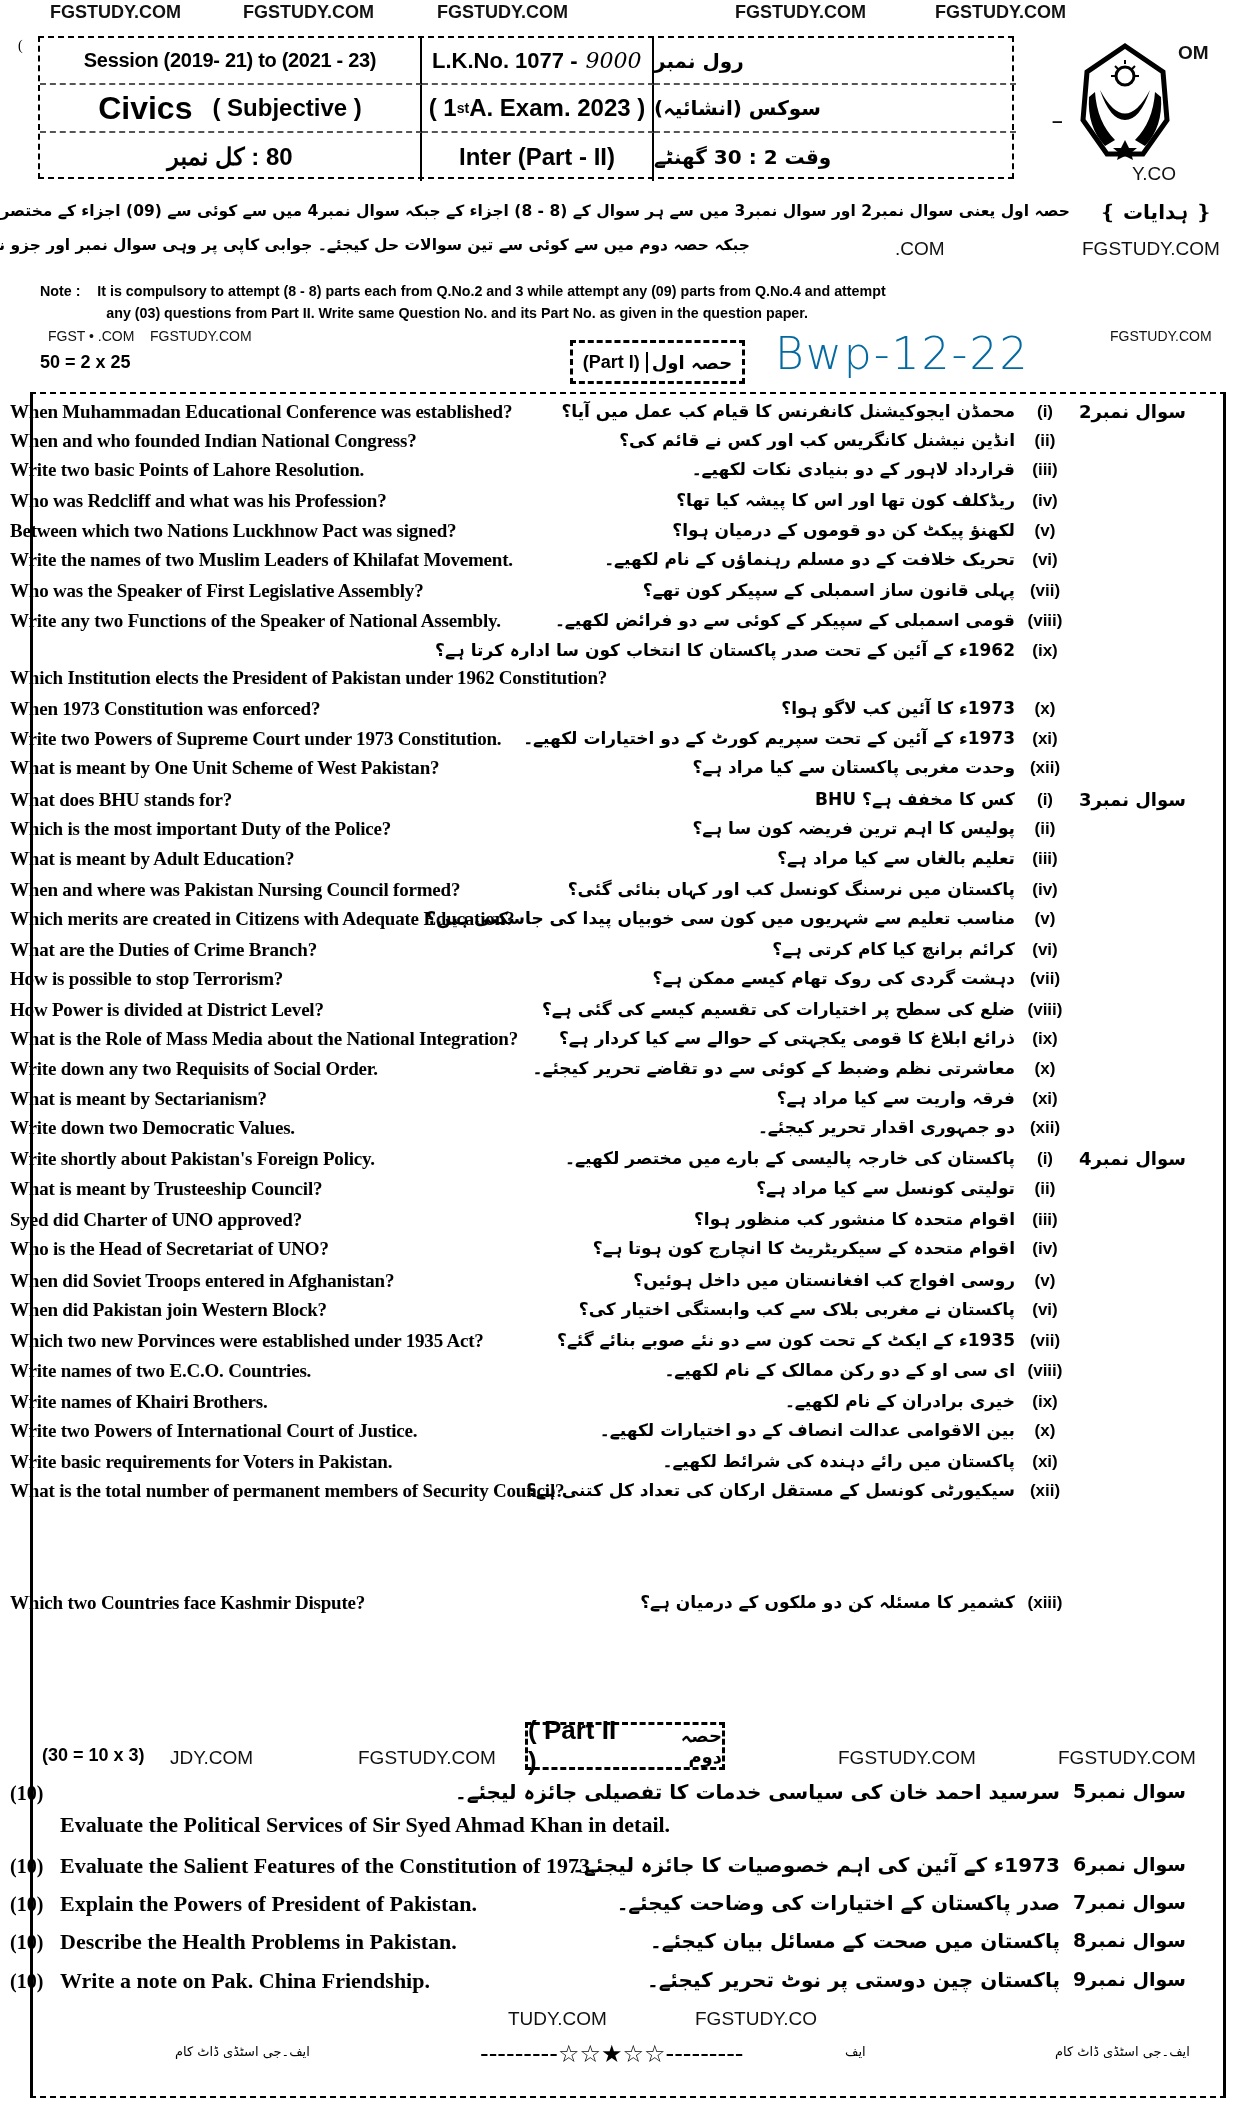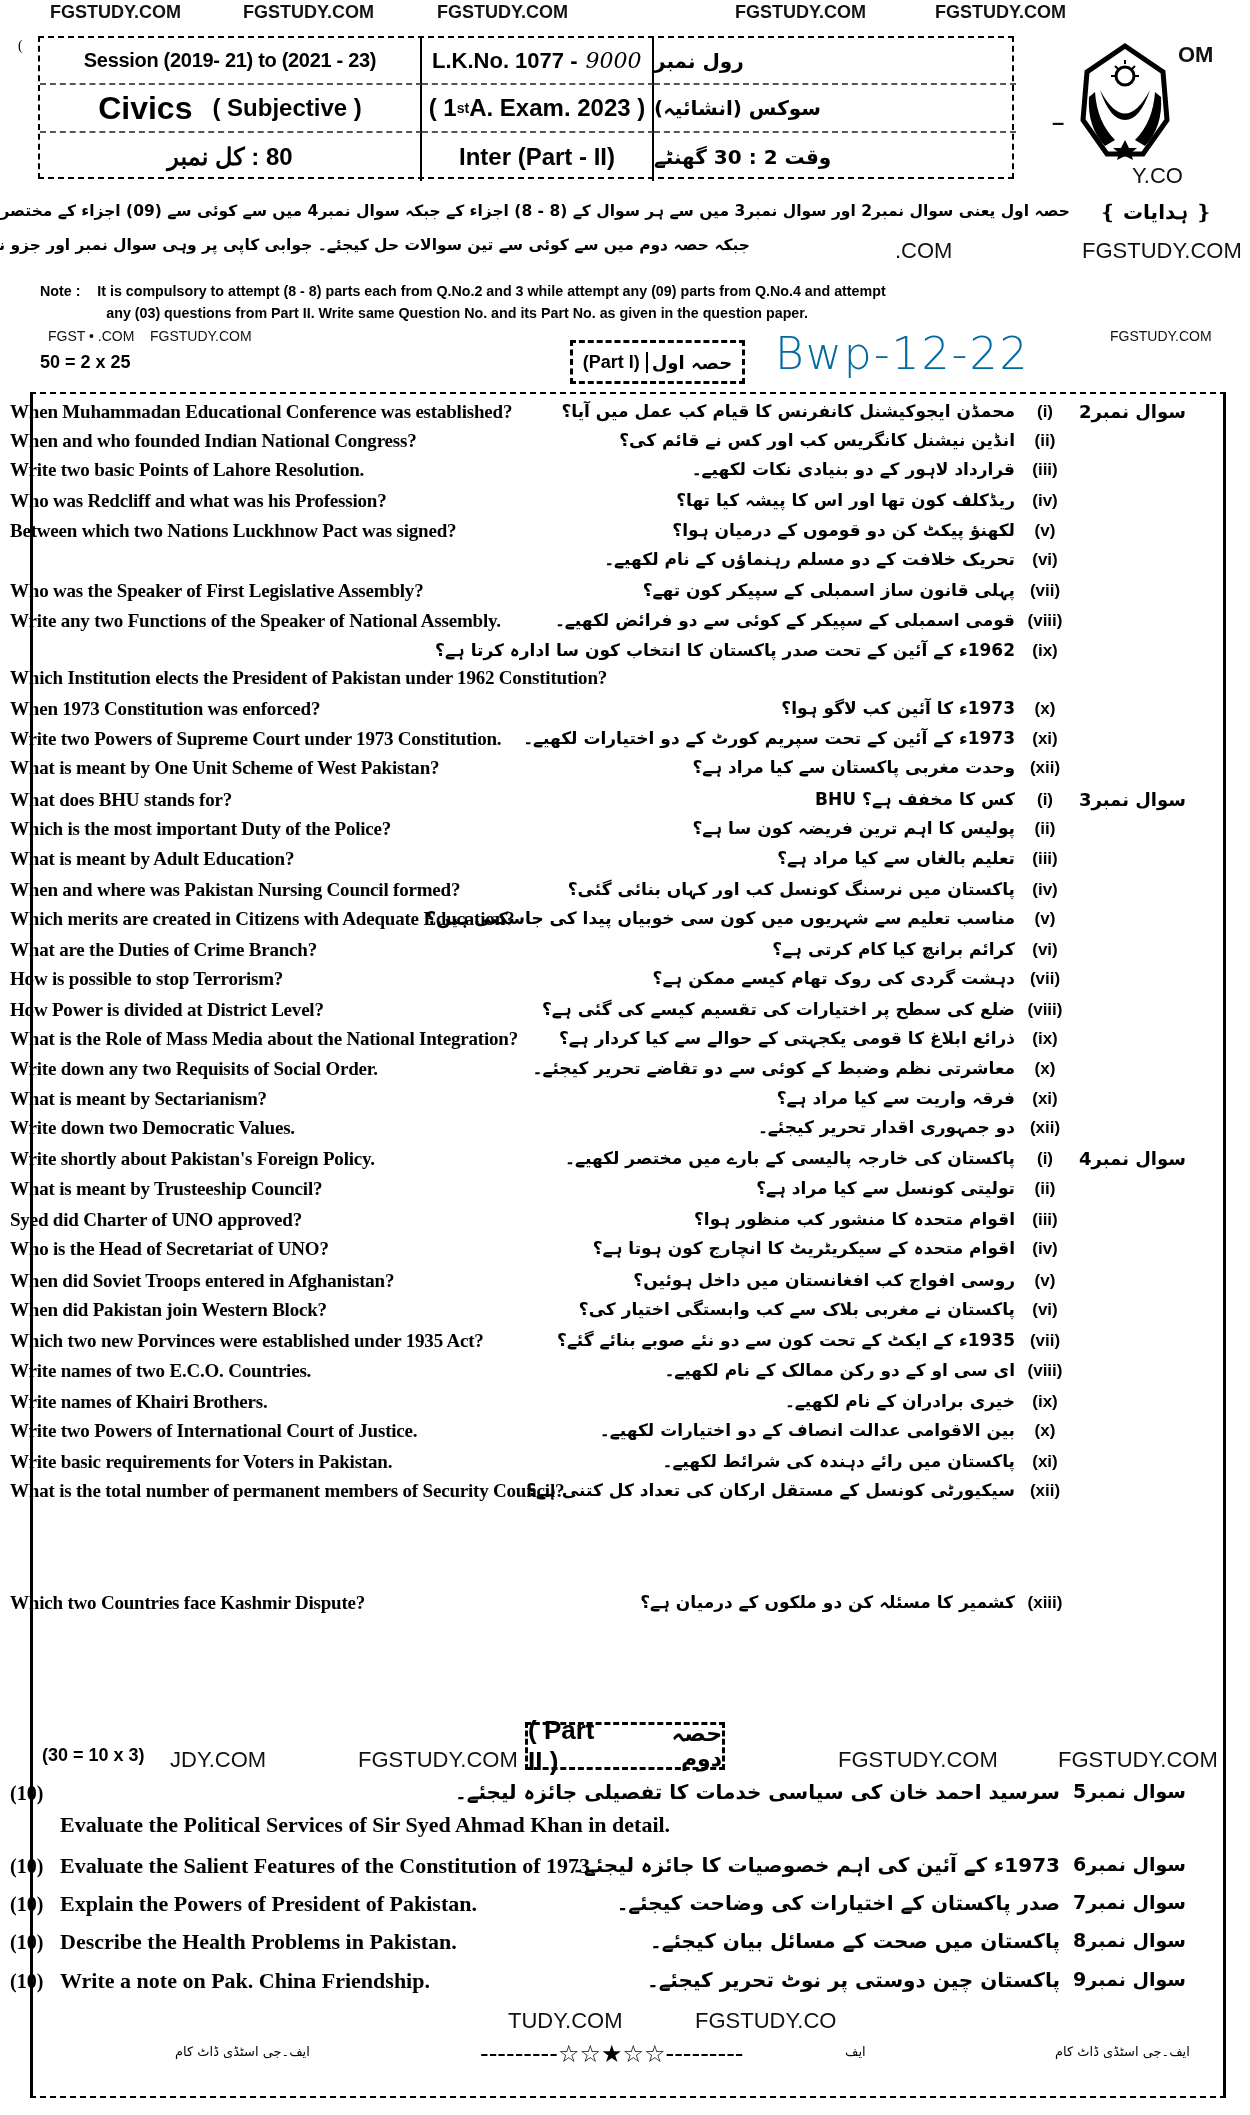--- a/index.html
+++ b/index.html
@@ -1,17 +1,17 @@
 <!DOCTYPE html>
 <html><head>
 <meta charset="utf-8">
 <style>
   * { box-sizing: border-box; margin: 0; padding: 0; }
   body { width: 1250px; height: 2115px; background: #fff; color: #000; position: relative; overflow: hidden; font-family: "Liberation Serif", serif; }
-  .wm { position: absolute; font-family: "Liberation Sans", sans-serif; font-size: 22px; color: #111; white-space: nowrap; }
+  .wm { position: absolute; font-family: "Liberation Sans", sans-serif; font-size: 19px; color: #111; white-space: nowrap; }
   .wm.big { font-size: 18px; font-weight: bold; }
   .urdu { font-family: "DejaVu Sans", sans-serif; direction: rtl; unicode-bidi: plaintext; }
 
   
   .hdr { position: absolute; left: 38px; top: 36px; width: 976px; height: 143px; border: 2px dashed #000; display: grid; grid-template-columns: 382px 232px 362px; grid-template-rows: 47px 48px 48px; }
   .hdr > div { border-right: 2px solid #000; border-bottom: 2px dashed #555; display: flex; align-items: center; justify-content: center; white-space: nowrap; }
   .hdr > div:nth-child(3n) { border-right: none; }
   .hdr > div:nth-child(n+7) { border-bottom: none; }
   .h-session { font-family: "Liberation Sans", sans-serif; font-weight: bold; font-size: 20px; letter-spacing: -0.3px; }
   .h-lk { font-family: "Liberation Sans", sans-serif; font-weight: bold; font-size: 22px; justify-content: flex-start !important; padding-left: 10px; }
@@ -158,20 +158,21 @@
       <span class="num">(iv)</span>
       <span class="qlabel urdu"></span>
     </div>
     <div class="q" style="top: 520px;">
       <span class="en">Between which two Nations Luckhnow Pact was signed?</span>
       <span class="ur urdu">لکھنؤ پیکٹ کن دو قوموں کے درمیان ہوا؟</span>
       <span class="num">(v)</span>
       <span class="qlabel urdu"></span>
     </div>
     <div class="q" style="top: 549px;">
+      <span class="en">Write the names of two Muslim Leaders of Khilafat Movement.</span>
       <span class="ur urdu">تحریک خلافت کے دو مسلم رہنماؤں کے نام لکھیے۔</span>
       <span class="num">(vi)</span>
       <span class="qlabel urdu"></span>
     </div>
     <div class="q" style="top: 580px;">
       <span class="en">Who was the Speaker of First Legislative Assembly?</span>
       <span class="ur urdu">پہلی قانون ساز اسمبلی کے سپیکر کون تھے؟</span>
       <span class="num">(vii)</span>
       <span class="qlabel urdu"></span>
     </div>
@@ -361,21 +362,21 @@
       <span class="num">(xiii)</span>
       <span class="qlabel urdu"></span>
     </div>
   </div>
 
 <div class="marks-lbl" style="left:42px;top:1745px;font-size:18px;">(30 = 10 x 3)</div>
 <div class="wm" style="left:170px;top:1747px;">JDY.COM</div>
 <div class="wm" style="left:358px;top:1747px;">FGSTUDY.COM</div>
 <div class="part-box" style="left:525px;top:1722px;width:200px;height:48px;font-size:26px;">
   <span>( Part II )</span>
-  <span class="urdu" style="font-size:22px;margin-left:23px;">حصہ دوم</span>
+  <span class="urdu" style="font-size:18px;margin-left:23px;">حصہ دوم</span>
 </div>
 <div class="wm" style="left:838px;top:1747px;">FGSTUDY.COM</div>
 <div class="wm" style="left:1058px;top:1747px;">FGSTUDY.COM</div>
 
 <div id="long-qs">
     <div class="lq" style="top: 1778px;">
       <span class="mk">(10)</span>
       <span class="en" style="top:34px;left:50px;">Evaluate the Political Services of Sir Syed Ahmad Khan in detail.</span>
       <span class="ur urdu">سرسید احمد خان کی سیاسی خدمات کا تفصیلی جائزہ لیجئے۔</span>
       <span class="qlabel urdu">سوال نمبر5</span>

